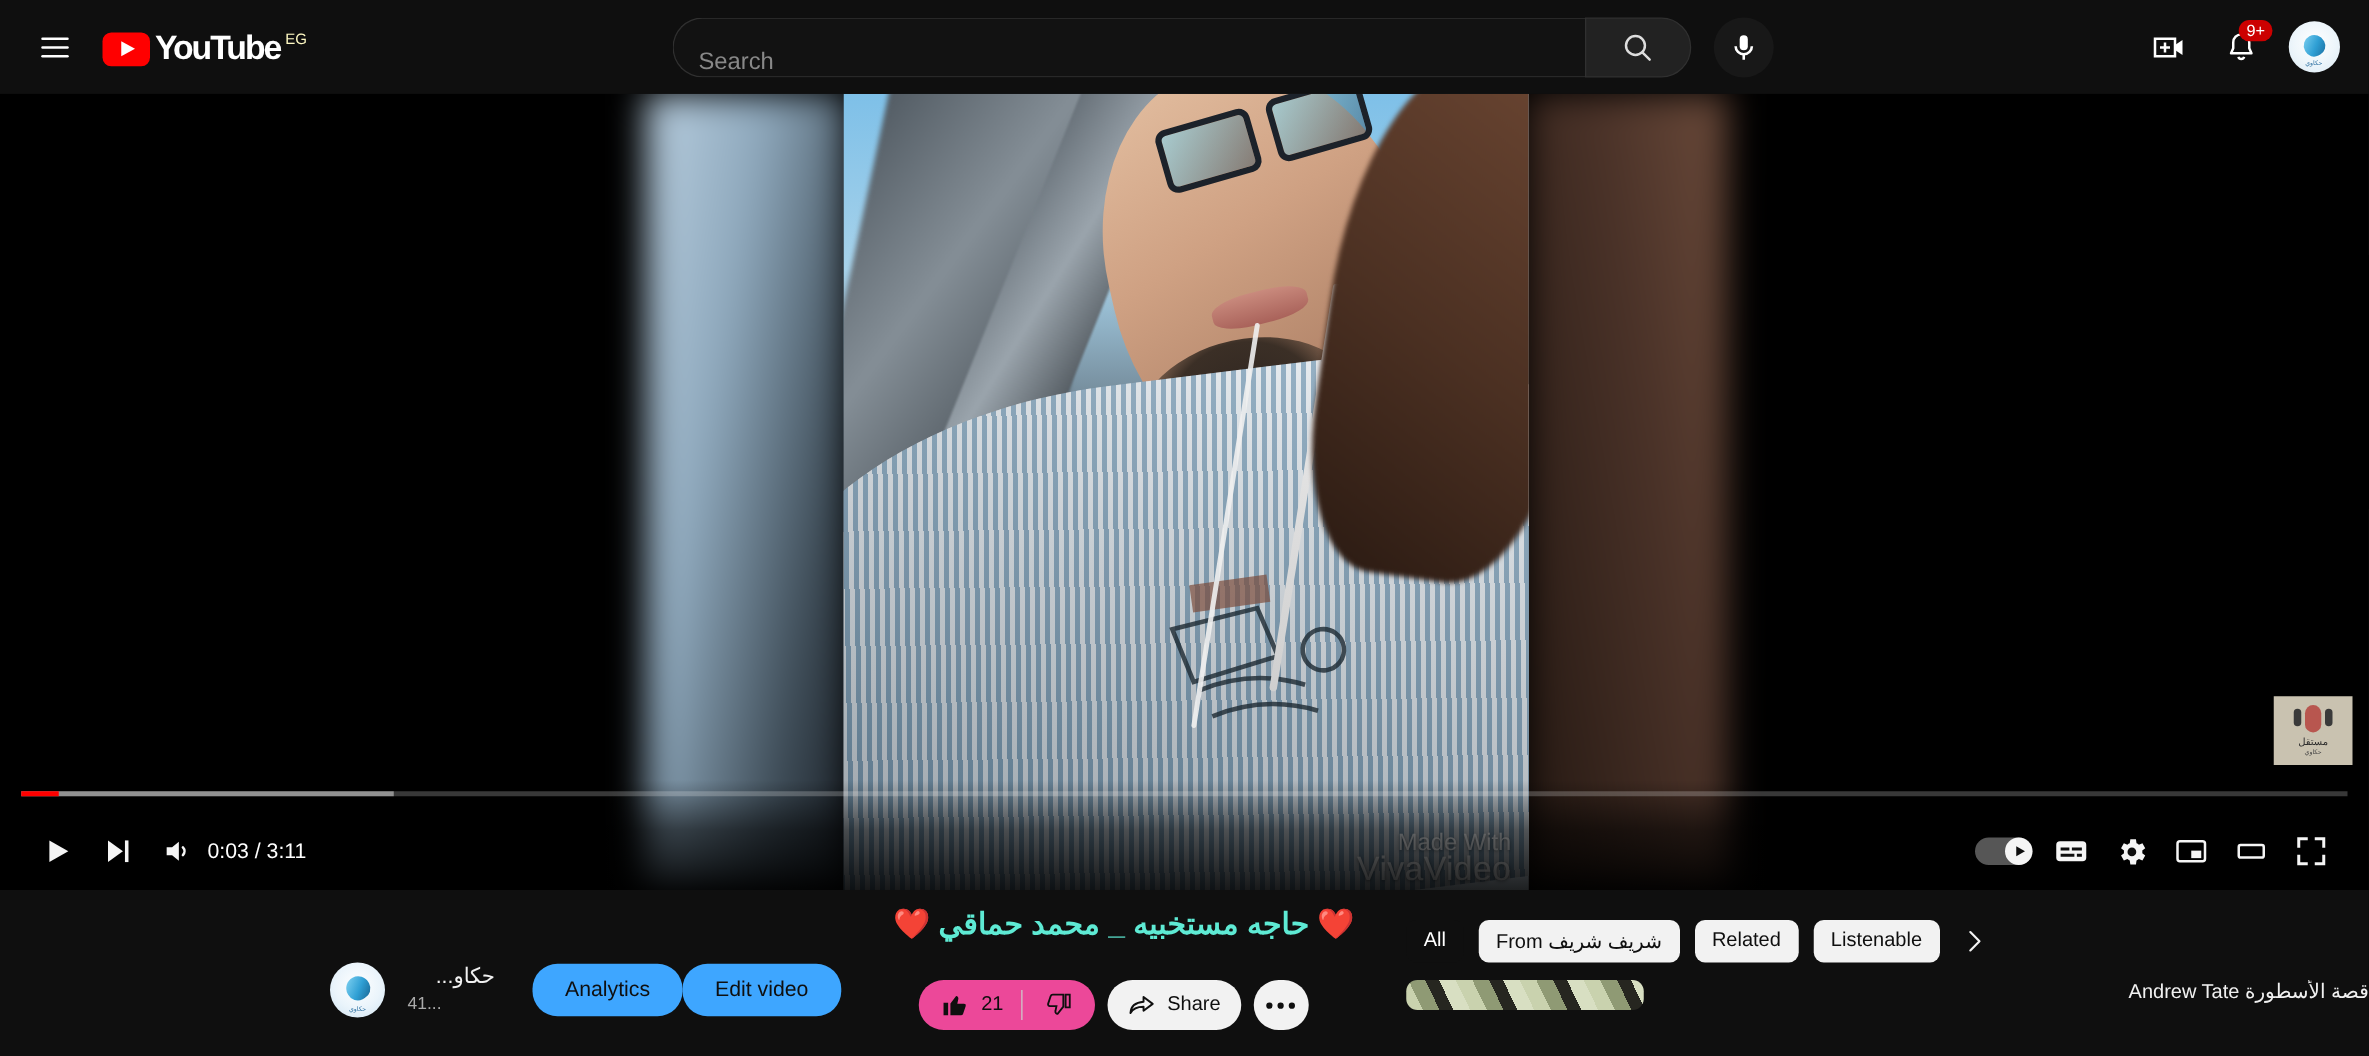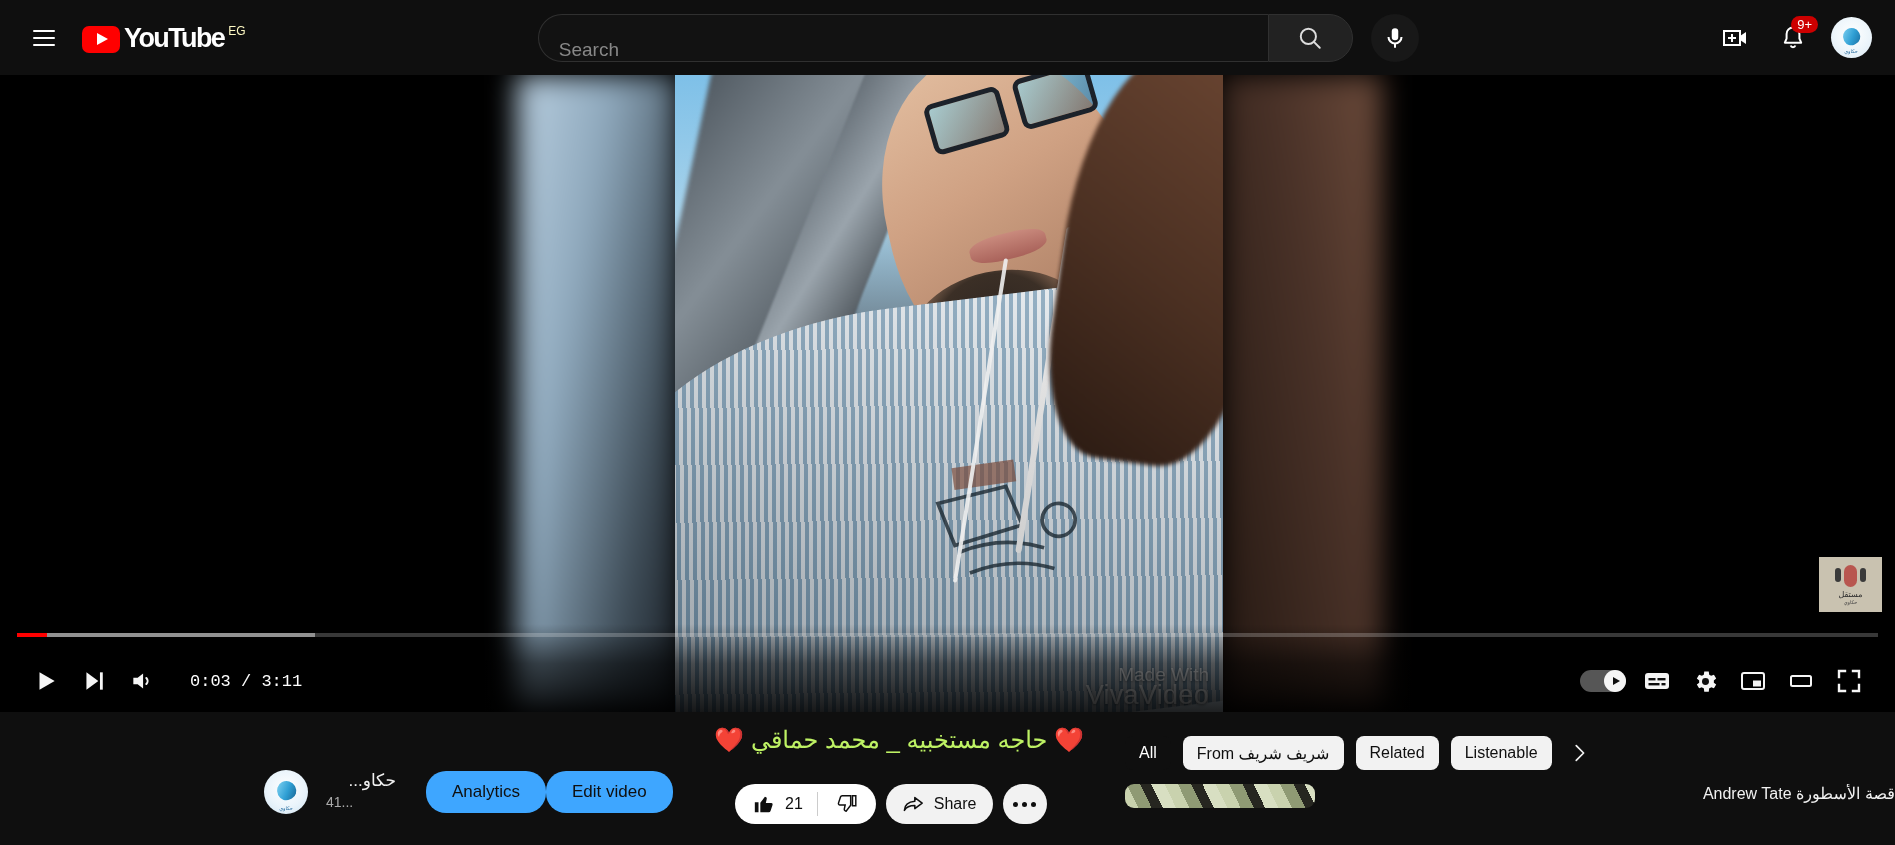--- a/index.html
+++ b/index.html
@@ -212,43 +212,43 @@
 
   .ctrl-bar {
     position: absolute; left: 0; right: 0; bottom: 0; height: 62px;
     display: flex; align-items: center; padding: 0 22px;
   }
   .ctrl-btn {
     width: 48px; height: 48px; display: flex; align-items: center; justify-content: center;
     cursor: pointer; flex: 0 0 auto; opacity: .96;
   }
   .time-label {
-    color: #fff; font-size: 17px; margin-left: 24px; margin-right: 8px;
-    white-space: nowrap; font-family: Liberation Mono, monospace;
+    color: #fff; font-size: 17px; margin-left: 0; margin-right: 8px;
+    white-space: nowrap; font-family: Liberation Sans, sans-serif;
   }
   .ctrl-spacer { flex: 1 1 auto; }
   .autoplay-toggle {
     width: 46px; height: 22px; border-radius: 12px; background: #5a5a5a;
     display: flex; align-items: center; justify-content: flex-end;
     cursor: pointer; position: relative;
   }
   .autoplay-knob {
     width: 22px; height: 22px; border-radius: 50%; background: #fff;
     display: flex; align-items: center; justify-content: center;
   }
   .autoplay-knob .tri {
     width: 0; height: 0; border-left: 7px solid #0f0f0f;
     border-top: 4.5px solid transparent; border-bottom: 4.5px solid transparent; margin-left: 2px;
   }
 
   
   .below { position: absolute; top: 712px; left: 0; width: 1895px; height: 133px; background: #0f0f0f; }
   .left-col { position: absolute; left: 0; top: 0; width: 1120px; }
   .video-title {
-    color: #bef264; font-size: 24px; font-weight: normal; direction: rtl;
+    color: #5eead4; font-size: 24px; font-weight: bold; direction: rtl;
     text-align: right; padding: 12px 36px 0 0; line-height: 32px;
     white-space: nowrap; overflow: hidden;
   }
   .owner-row { display: flex; align-items: center; padding: 14px 0 0 0; }
   .owner-left { display: flex; padding-left: 228px; margin-left: 36px; }
   .owner-av {
     width: 44px; height: 44px; border-radius: 50%;
     background: radial-gradient(circle at 50% 42%, #ffffff 0%, #eaf4fb 55%, #cfe4f2 100%);
     display: flex; flex-direction: column; align-items: center; justify-content: center;
     position: relative; overflow: hidden; flex: 0 0 auto;
@@ -270,21 +270,21 @@
   }
 
   .actions {
     position: absolute; left: 735px; top: 72px; display: flex; align-items: center; gap: 10px;
   }
   .pill {
     display: flex; align-items: center; background: #f2f2f2; color: #0f0f0f;
     border-radius: 20px; height: 40px; padding: 0 16px; cursor: pointer;
     font-size: 16px; font-weight: 500; white-space: nowrap;
   }
-  .pill-split { display: flex; align-items: center; background: #ffffff; border-radius: 20px; height: 40px; cursor: default; }
+  .pill-split { display: flex; align-items: center; background: #ec4899; border-radius: 20px; height: 40px; cursor: default; }
   .pill-like { display: flex; align-items: center; padding: 0 14px 0 18px; cursor: pointer; color: #0f0f0f; font-size: 16px; }
   .pill-like .cnt { margin-left: 10px; font-weight: 500; }
   .pill-sep { width: 1px; height: 24px; background: #ccc; }
   .pill-dis { display: flex; align-items: center; padding: 0 18px; cursor: pointer; }
   .pill-more { width: 44px; height: 40px; border-radius: 20px; background: #f2f2f2; display: flex; align-items: center; justify-content: center; cursor: pointer; }
   .dots { display: flex; gap: 4px; }
   .dots i { width: 5px; height: 5px; border-radius: 50%; background: #0f0f0f; display: block; }
 
   .mostaql-wm {
     position: absolute; left: 828px; top: 0px; width: 440px; height: 125px;

